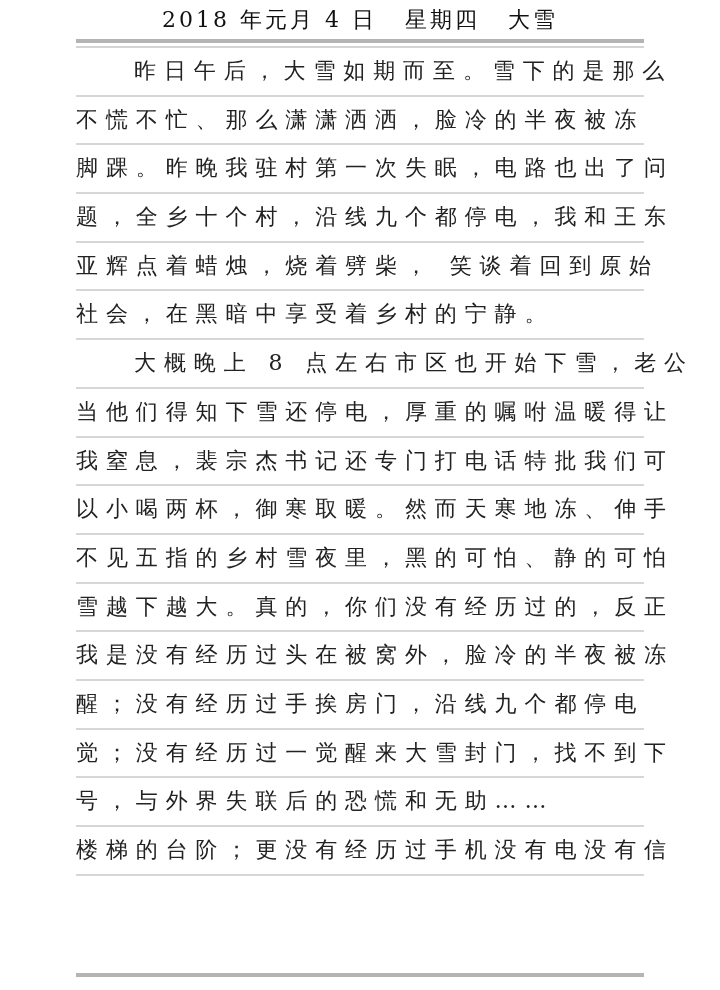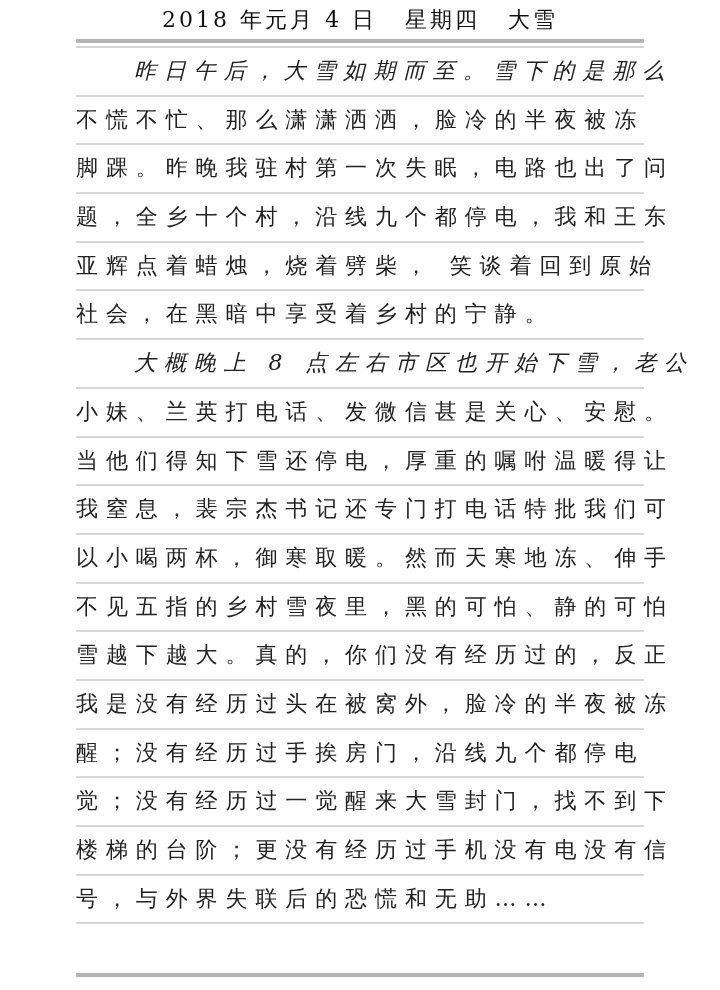--- a/index.html
+++ b/index.html
@@ -8,47 +8,46 @@
   .title { position: absolute; top: 6px; left: 0; width: 720px; text-align: center;
            font-size: 22px; font-weight: normal; letter-spacing: 3px; line-height: 28px; color: #111; }
   .title span { display: inline-block; }
   .title .gap { width: 28px; }
   .rule-thick { position: absolute; left: 76px; width: 568px; top: 39px; height: 4px; background: #b4b4b4; }
   .rule-thin { position: absolute; left: 76px; width: 568px; top: 46px; height: 2px; background: #d4d4d4; }
   .body-lines { position: absolute; left: 76px; top: 48px; width: 568px; }
   .line { height: 48.7px; box-sizing: border-box; border-bottom: 2px solid #d6d6d6;
           font-size: 22px; line-height: 46px; white-space: nowrap; overflow: visible;
           letter-spacing: 7.9px; color: #222; }
-  .line.indent { padding-left: 58px; font-style: italic; }
+  .line.indent { padding-left: 58px; }
   .line.last { border-bottom: 2px solid #d6d6d6; }
   .rule-bottom { position: absolute; left: 76px; width: 568px; top: 973px; height: 4px; background: #b4b4b4; }
 </style>
 </head>
 <body>
 
 <div class="title">
   <span>2018 年元月 4 日</span><span class="gap"></span><span>星期四</span><span class="gap"></span><span>大雪</span>
 </div>
 <div class="rule-thick"></div>
 <div class="rule-thin"></div>
 
 <div class="body-lines" id="body-lines">
     <div class="line indent">昨日午后，大雪如期而至。雪下的是那么</div>
     <div class="line">不慌不忙、那么潇潇洒洒，脸冷的半夜被冻</div>
     <div class="line">脚踝。昨晚我驻村第一次失眠，电路也出了问</div>
     <div class="line">题，全乡十个村，沿线九个都停电，我和王东</div>
     <div class="line">亚辉点着蜡烛，烧着劈柴，  笑谈着回到原始</div>
     <div class="line">社会，在黑暗中享受着乡村的宁静。</div>
     <div class="line indent">大概晚上 8 点左右市区也开始下雪，老公</div>
-    <div class="line">小妹、兰英打电话、发微信甚是关心、安慰。</div>
     <div class="line">当他们得知下雪还停电，厚重的嘱咐温暖得让</div>
     <div class="line">我窒息，裴宗杰书记还专门打电话特批我们可</div>
     <div class="line">以小喝两杯，御寒取暖。然而天寒地冻、伸手</div>
     <div class="line">不见五指的乡村雪夜里，黑的可怕、静的可怕</div>
     <div class="line">雪越下越大。真的，你们没有经历过的，反正</div>
     <div class="line">我是没有经历过头在被窝外，脸冷的半夜被冻</div>
     <div class="line">醒；没有经历过手挨房门，沿线九个都停电</div>
     <div class="line">觉；没有经历过一觉醒来大雪封门，找不到下</div>
+    <div class="line">号，与外界失联后的恐慌和无助……</div>
     <div class="line">楼梯的台阶；更没有经历过手机没有电没有信</div>
-    <div class="line">号，与外界失联后的恐慌和无助……</div>
   </div>
 
 <div class="rule-bottom"></div>
 
 </body></html>

